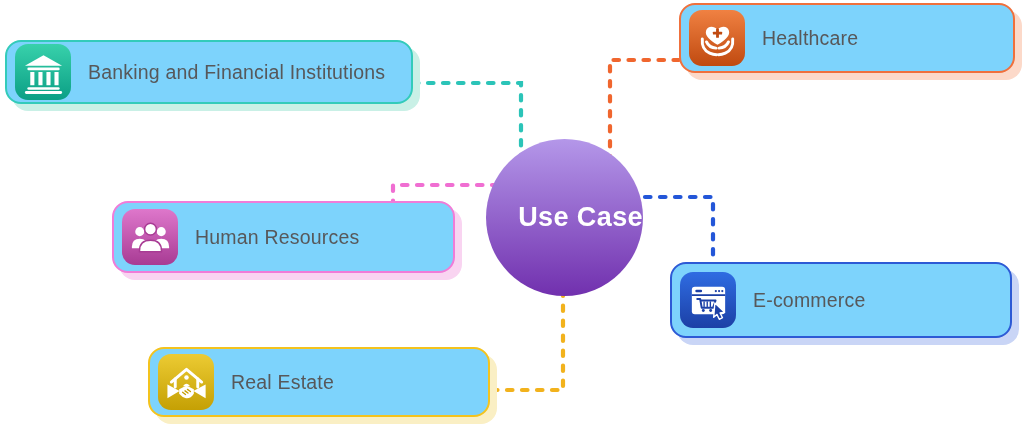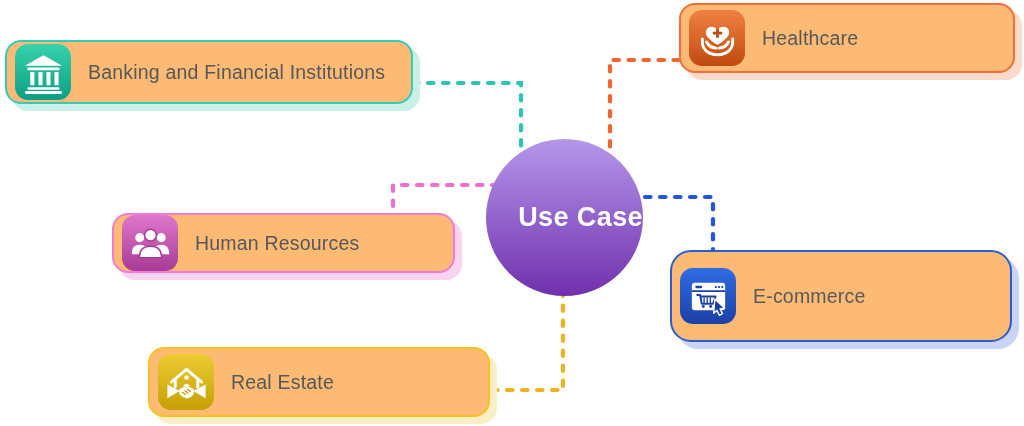--- a/index.html
+++ b/index.html
@@ -16,32 +16,32 @@
     width: 1024px; height: 426px;
     z-index: 1;
   }
   
   .node {
     position: absolute;
     z-index: 3;
     display: flex;
     align-items: center;
     gap: 17px;
-    background: #fdba74;
+    background: #7dd3fc;
     border: 2.5px solid var(--accent, #ccc);
     border-radius: 16px;
     box-shadow: 7px 7px 0 var(--shadow, #eee);
     padding: 0 10px 0 8px;
     box-sizing: border-box;
   }
   .node-banking     { left: 5px;   top: 40px;  width: 408px; height: 64px; }
   .node-healthcare  { left: 679px; top: 3px;   width: 336px; height: 70px; }
-  .node-hr          { left: 112px; top: 213px; width: 343px; height: 60px; }
+  .node-hr          { left: 112px; top: 201px; width: 343px; height: 72px; }
   .node-realestate  { left: 148px; top: 347px; width: 342px; height: 70px; }
-  .node-ecommerce   { left: 670px; top: 250px; width: 342px; height: 92px; border-radius: 21px; }
+  .node-ecommerce   { left: 670px; top: 262px; width: 342px; height: 76px; }
 
   .icon-box {
     width: 56px; height: 56px;
     flex: 0 0 auto;
     border-radius: 13px;
     background: linear-gradient(180deg, var(--grad-top, #999), var(--grad-bottom, #555));
     display: flex; align-items: center; justify-content: center;
   }
   .icon-box svg { width: 47px; height: 47px; display: block; }
 

